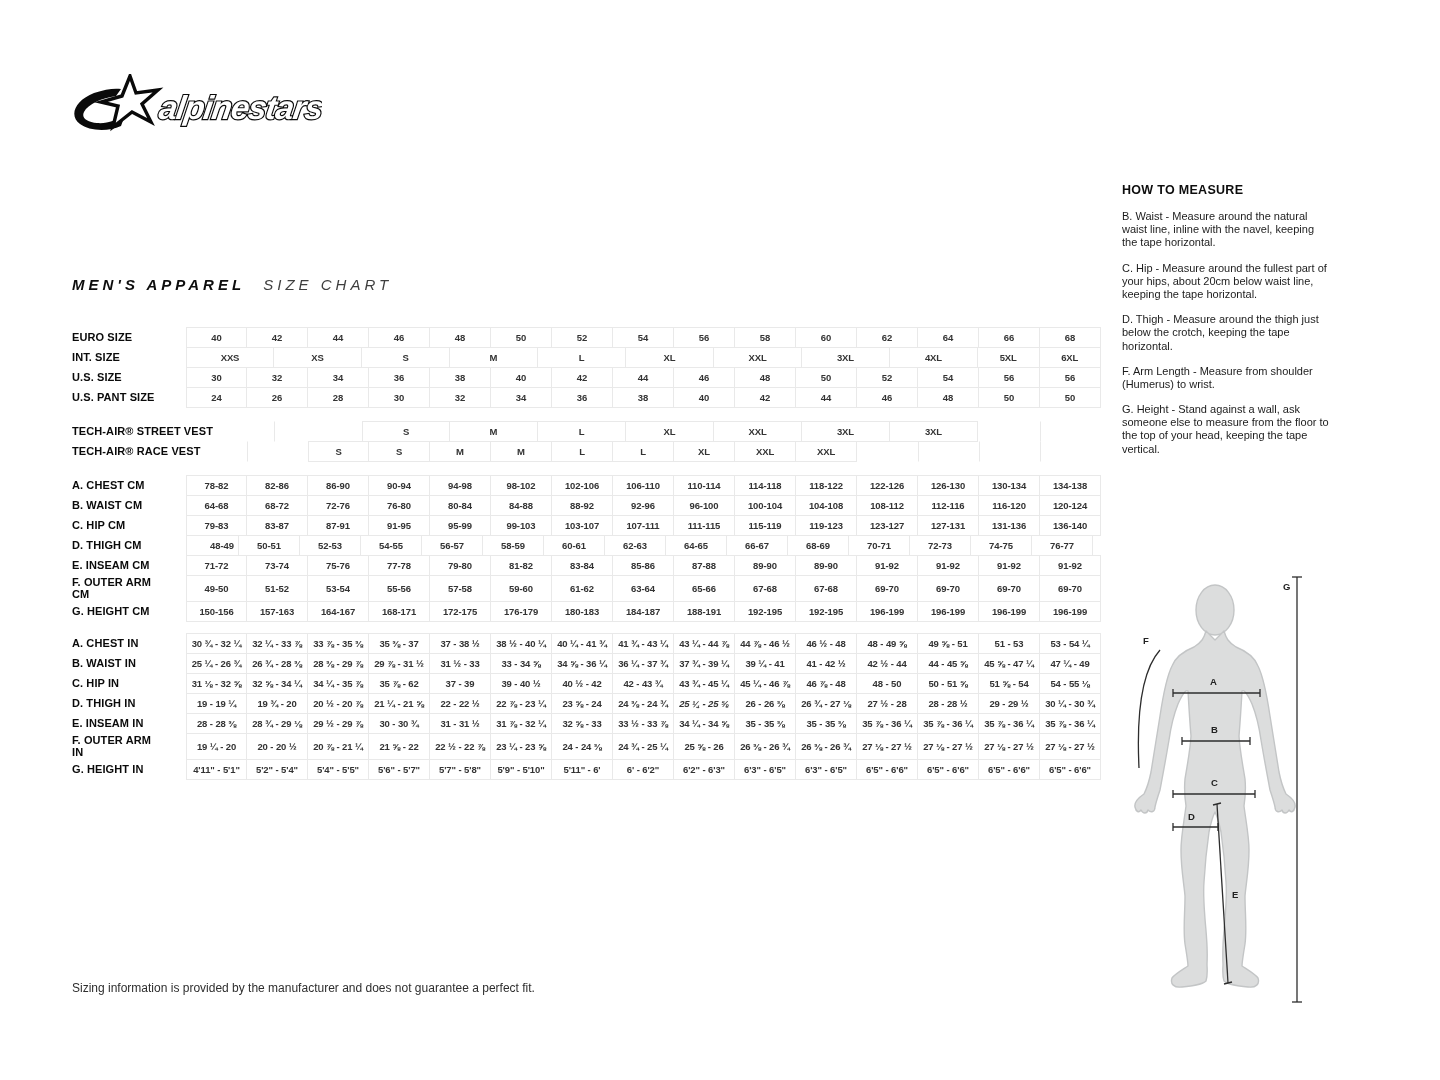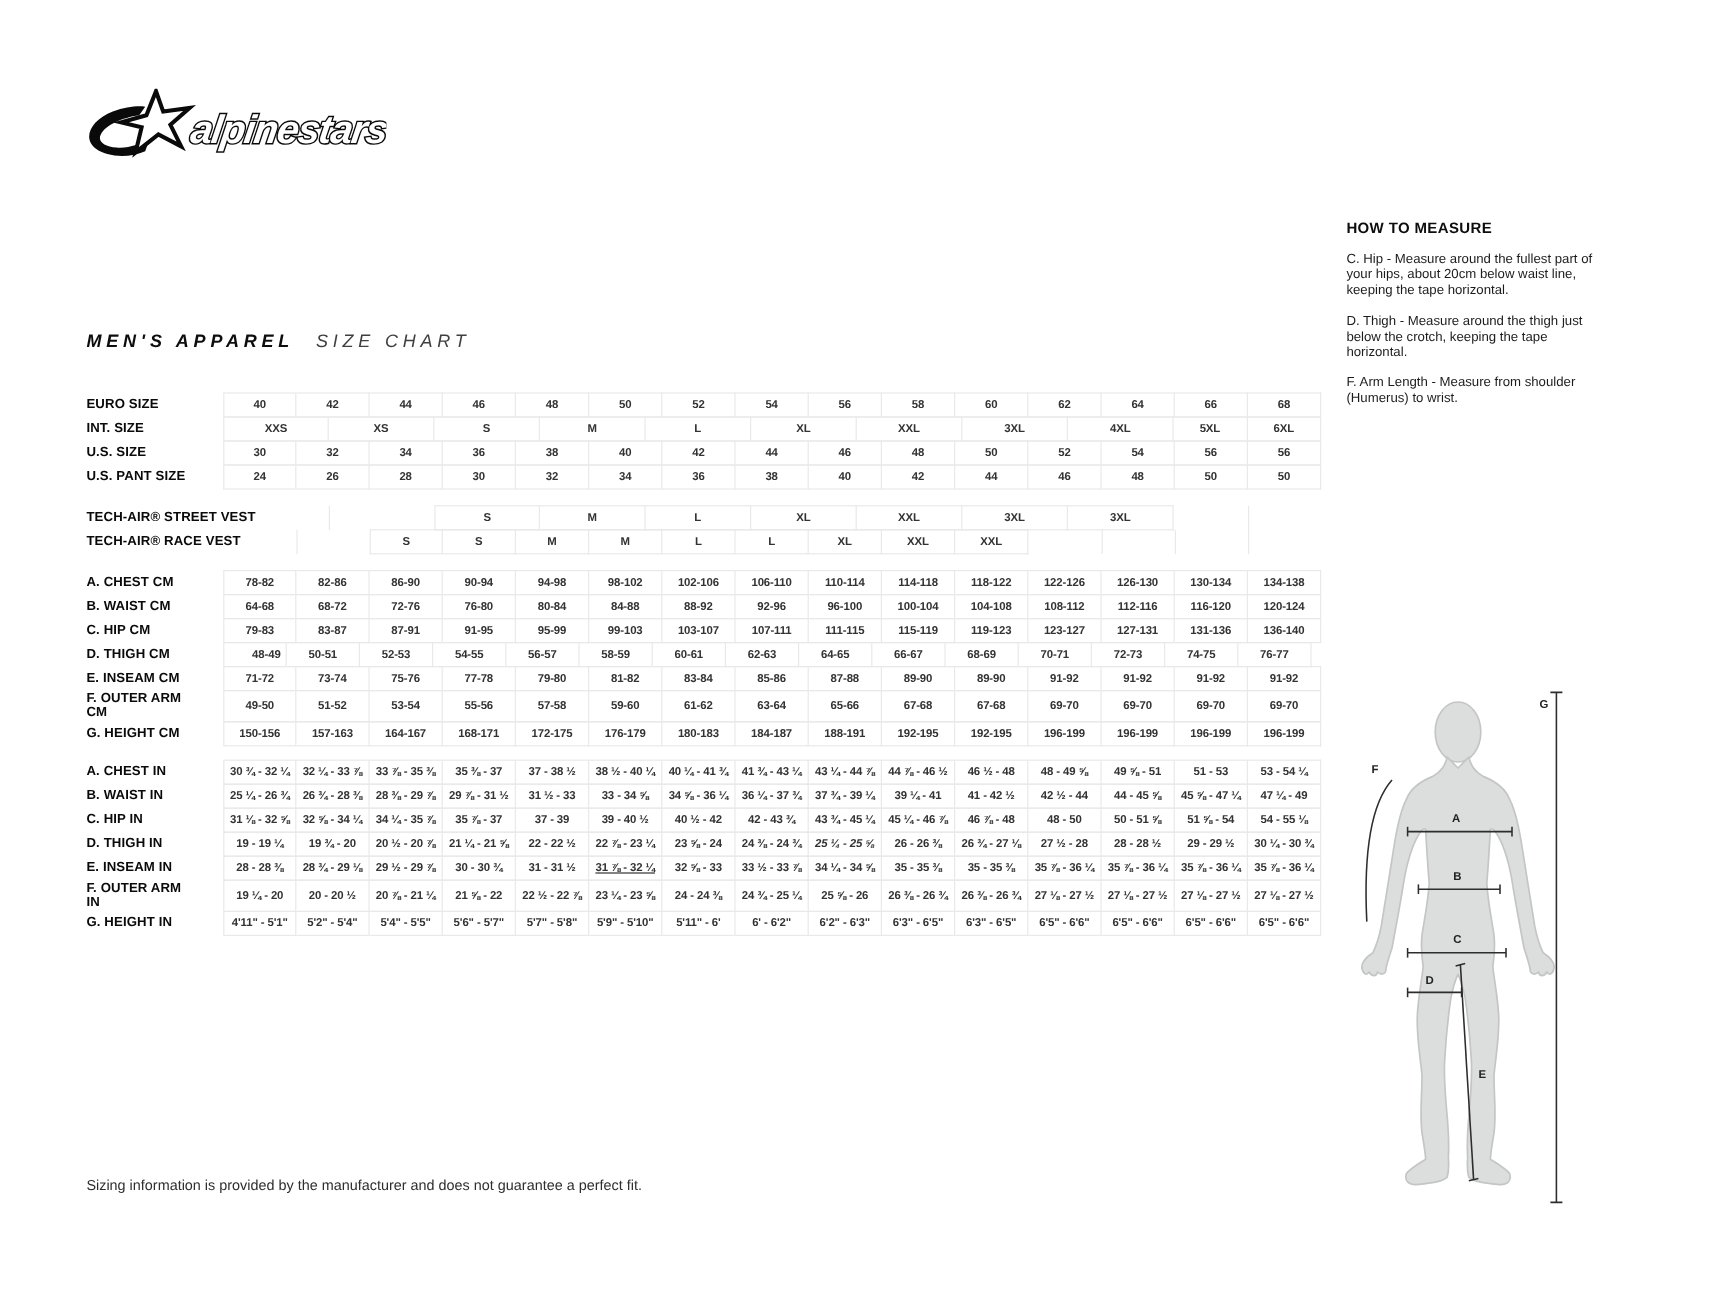--- a/index.html
+++ b/index.html
@@ -349,21 +349,21 @@
           <div class="tcell" style="width: 61px; flex: 0 0 auto;">45 ⅝ - 47 ¼</div>
           <div class="tcell" style="width: 61px; flex: 0 0 auto;">47 ¼ - 49</div>
         </div>
       </div>
       <div class="trow">
         <div class="tlabel">C. HIP IN</div>
         <div class="tarea">
           <div class="tcell" style="width: 61px; flex: 0 0 auto;">31 ⅛ - 32 ⅝</div>
           <div class="tcell" style="width: 61px; flex: 0 0 auto;">32 ⅝ - 34 ¼</div>
           <div class="tcell" style="width: 61px; flex: 0 0 auto;">34 ¼ - 35 ⅞</div>
-          <div class="tcell" style="width: 61px; flex: 0 0 auto;">35 ⅞ - 37</div>
+          <div class="tcell" style="width: 61px; flex: 0 0 auto;">35 ⅞ - 62</div>
           <div class="tcell" style="width: 61px; flex: 0 0 auto;">37 - 39</div>
           <div class="tcell" style="width: 61px; flex: 0 0 auto;">39 - 40 ½</div>
           <div class="tcell" style="width: 61px; flex: 0 0 auto;">40 ½ - 42</div>
           <div class="tcell" style="width: 61px; flex: 0 0 auto;">42 - 43 ¾</div>
           <div class="tcell" style="width: 61px; flex: 0 0 auto;">43 ¾ - 45 ¼</div>
           <div class="tcell" style="width: 61px; flex: 0 0 auto;">45 ¼ - 46 ⅞</div>
           <div class="tcell" style="width: 61px; flex: 0 0 auto;">46 ⅞ - 48</div>
           <div class="tcell" style="width: 61px; flex: 0 0 auto;">48 - 50</div>
           <div class="tcell" style="width: 61px; flex: 0 0 auto;">50 - 51 ⅝</div>
           <div class="tcell" style="width: 61px; flex: 0 0 auto;">51 ⅝ - 54</div>
@@ -391,21 +391,21 @@
         </div>
       </div>
       <div class="trow">
         <div class="tlabel">E. INSEAM IN</div>
         <div class="tarea">
           <div class="tcell" style="width: 61px; flex: 0 0 auto;">28 - 28 ⅜</div>
           <div class="tcell" style="width: 61px; flex: 0 0 auto;">28 ¾ - 29 ⅛</div>
           <div class="tcell" style="width: 61px; flex: 0 0 auto;">29 ½ - 29 ⅞</div>
           <div class="tcell" style="width: 61px; flex: 0 0 auto;">30 - 30 ¾</div>
           <div class="tcell" style="width: 61px; flex: 0 0 auto;">31 - 31 ½</div>
-          <div class="tcell" style="width: 61px; flex: 0 0 auto; text-decoration: underline;">31 ⅞ - 32 ¼</div>
+          <div class="tcell" style="width: 61px; flex: 0 0 auto;">31 ⅞ - 32 ¼</div>
           <div class="tcell" style="width: 61px; flex: 0 0 auto;">32 ⅝ - 33</div>
           <div class="tcell" style="width: 61px; flex: 0 0 auto;">33 ½ - 33 ⅞</div>
           <div class="tcell" style="width: 61px; flex: 0 0 auto;">34 ¼ - 34 ⅝</div>
           <div class="tcell" style="width: 61px; flex: 0 0 auto;">35 - 35 ⅜</div>
           <div class="tcell" style="width: 61px; flex: 0 0 auto;">35 - 35 ⅜</div>
           <div class="tcell" style="width: 61px; flex: 0 0 auto;">35 ⅞ - 36 ¼</div>
           <div class="tcell" style="width: 61px; flex: 0 0 auto;">35 ⅞ - 36 ¼</div>
           <div class="tcell" style="width: 61px; flex: 0 0 auto;">35 ⅞ - 36 ¼</div>
           <div class="tcell" style="width: 61px; flex: 0 0 auto;">35 ⅞ - 36 ¼</div>
         </div>
@@ -448,23 +448,25 @@
           <div class="tcell" style="width: 61px; flex: 0 0 auto;">6'5" - 6'6"</div>
           <div class="tcell" style="width: 61px; flex: 0 0 auto;">6'5" - 6'6"</div>
           <div class="tcell" style="width: 61px; flex: 0 0 auto;">6'5" - 6'6"</div>
         </div>
       </div>
     </div>
   </div>
 
 <div class="htm">
   <h3>HOW TO MEASURE</h3>
+  <p>B. Waist - Measure around the natural waist line, inline with the navel, keeping the tape horizontal.</p>
   <p>C. Hip - Measure around the fullest part of your hips, about 20cm below waist line, keeping the tape horizontal.</p>
   <p>D. Thigh - Measure around the thigh just below the crotch, keeping the tape horizontal.</p>
   <p>F. Arm Length - Measure from shoulder (Humerus) to wrist.</p>
+  <p>G. Height - Stand against a wall, ask someone else to measure from the floor to the top of your head, keeping the tape vertical.</p>
 </div>
 
 <div class="figure">
   <svg width="186" height="438" viewBox="0 0 186 438">
 
     <ellipse cx="85" cy="36" rx="19" ry="25" fill="#dcdddd" stroke="#c3c5c6" stroke-width="1.4"></ellipse>
     <path fill="#dcdddd" stroke="#c3c5c6" stroke-width="1.4" stroke-linejoin="round" d="
       M 76,57
       C 74,64 72,68 64,73
       C 54,77 46,82 42,92

